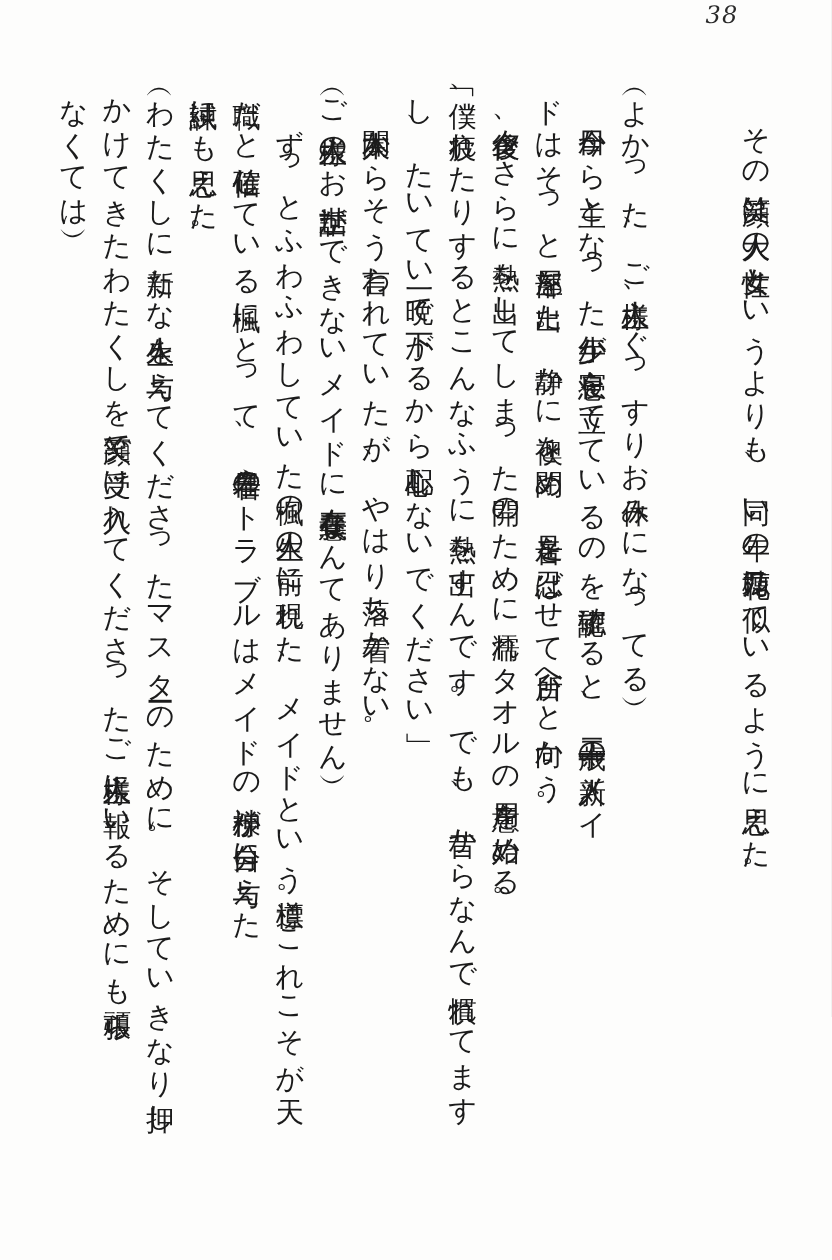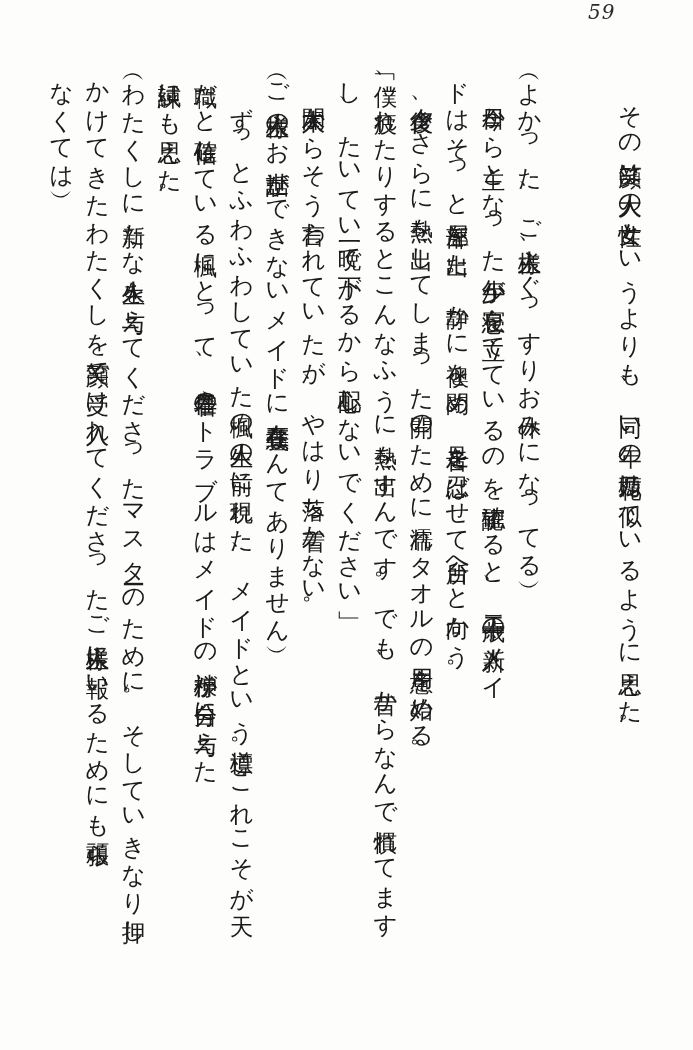--- a/index.html
+++ b/index.html
@@ -50,21 +50,21 @@
     text-indent: 1em;      
   }
   .text-body .line.gap-after {
     margin-left: 77px;     
   }
 </style>
 </head>
 <body>
 
 <div class="page">
-  <div class="page-number">59</div>
+  <div class="page-number">38</div>
 
   <div class="text-body">
       <div class="line indent gap-after">その笑顔は大人の女性というよりも、同い年の穂乃花に似ているように思えた。</div>
       <div class="line">（よかった、ご主人様、ぐっすりお休みになってる）</div>
       <div class="line indent">今日から主となった少年が寝息を立てているのを確認すると、二十二歳の新人メイ</div>
       <div class="line">ドはそっと部屋を出た。静かに襖を閉め、足音を忍ばせて台所へと向かう。</div>
       <div class="line indent">夕食後、さらに熱を出してしまった開のために濡れタオルの用意を始める。</div>
       <div class="line">「僕、疲れたりするとこんなふうに熱を出すんです。でも、昔からなんで慣れてます</div>
       <div class="line">し、たいてい一晩で下がるから心配しないでください」</div>
       <div class="line indent">開本人からそう言われていたが、やはり落ち着かない。</div>

